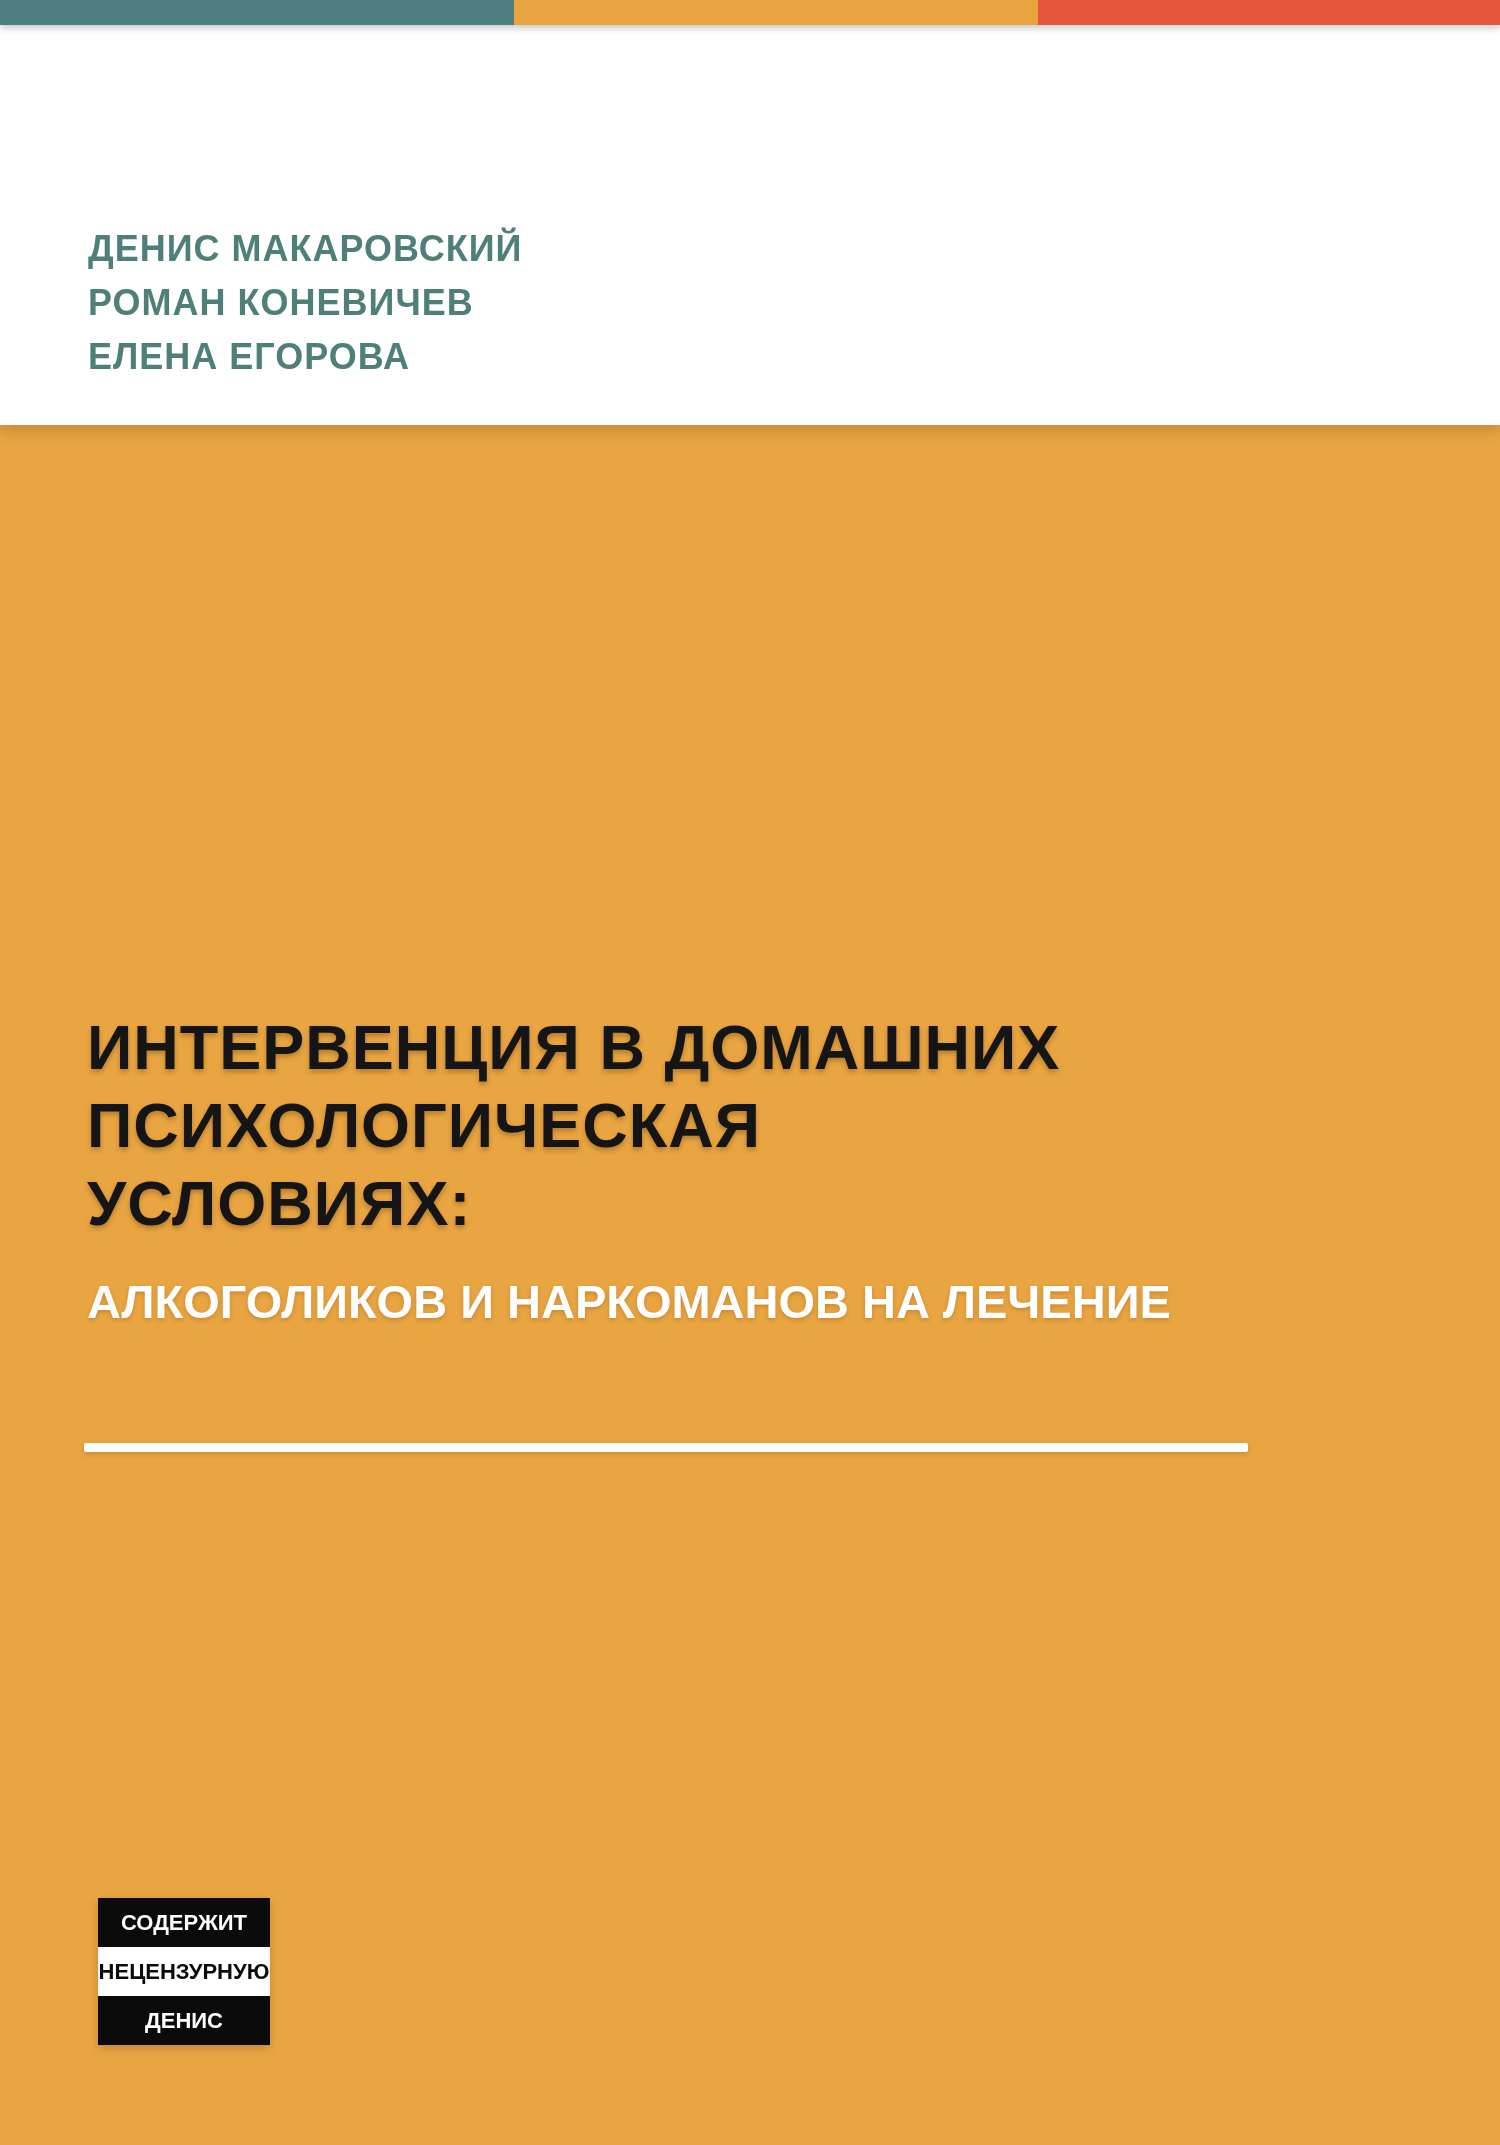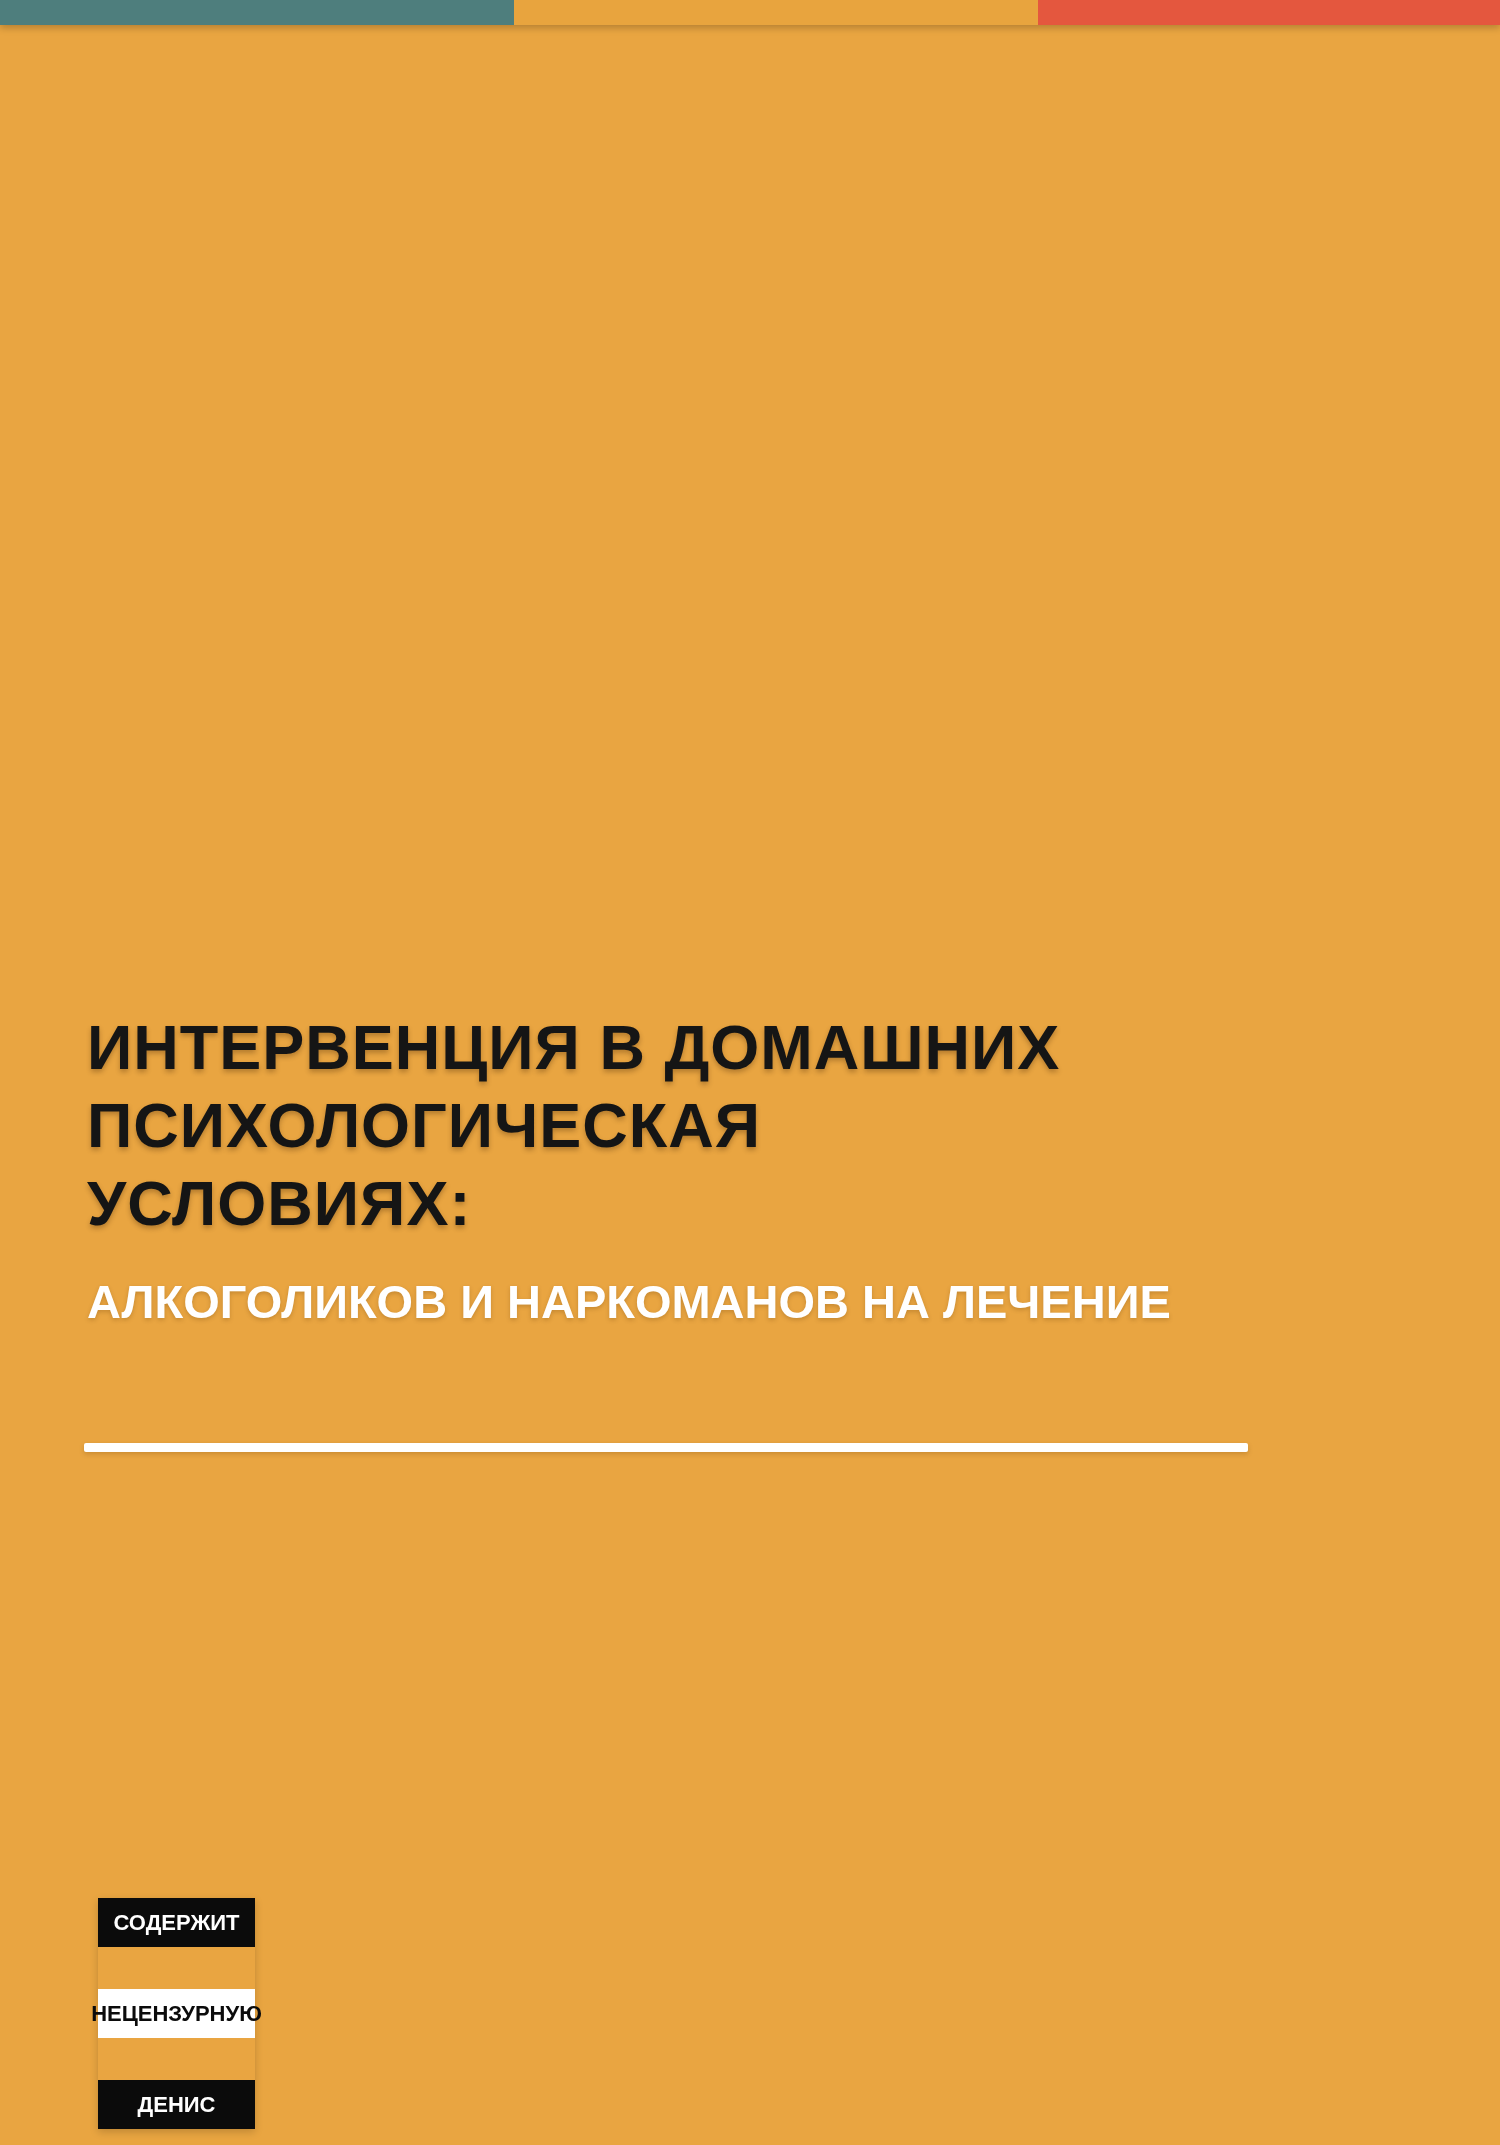--- a/index.html
+++ b/index.html
@@ -90,26 +90,25 @@
     width: 1164px; height: 9px;
     background: var(--white, #ffffff);
     border-radius: 2px;
     box-shadow: 0 2px 5px rgba(90,50,0,0.22);
   }
 
   
   .warning-badge {
     position: absolute;
     top: 1898px; left: 98px;
-    width: 157px;
+    width: 172px;
     display: flex;
     flex-direction: column;
     z-index: 1;
     box-shadow: 0 3px 8px rgba(0,0,0,0.18);
-    gap: 42px;
   }
   .warning-row {
     height: 49px;
     display: flex;
     align-items: center;
     justify-content: center;
     font-size: 22px;
     font-weight: bold;
     letter-spacing: 0px;
     white-space: nowrap;
@@ -142,20 +141,27 @@
 <body>
 
 <div class="cover">
 
   <div class="top-bar">
     <div class="seg-teal"></div>
     <div class="seg-orange"></div>
     <div class="seg-red"></div>
   </div>
 
+  <div class="white-band">
+    <div class="authors">
+      <div class="author-name">ДЕНИС МАКАРОВСКИЙ</div>
+      <div class="author-name">РОМАН КОНЕВИЧЕВ</div>
+      <div class="author-name">ЕЛЕНА ЕГОРОВА</div>
+    </div>
+  </div>
 
   <div class="title-block">
     <div class="title-line">ИНТЕРВЕНЦИЯ В ДОМАШНИХ</div>
     <div class="title-line">ПСИХОЛОГИЧЕСКАЯ</div>
     <div class="title-line">УСЛОВИЯХ:</div>
   </div>
 
   <div class="subtitle-block">
     <div class="subtitle-line">АЛКОГОЛИКОВ И НАРКОМАНОВ НА ЛЕЧЕНИЕ</div>
   </div>

